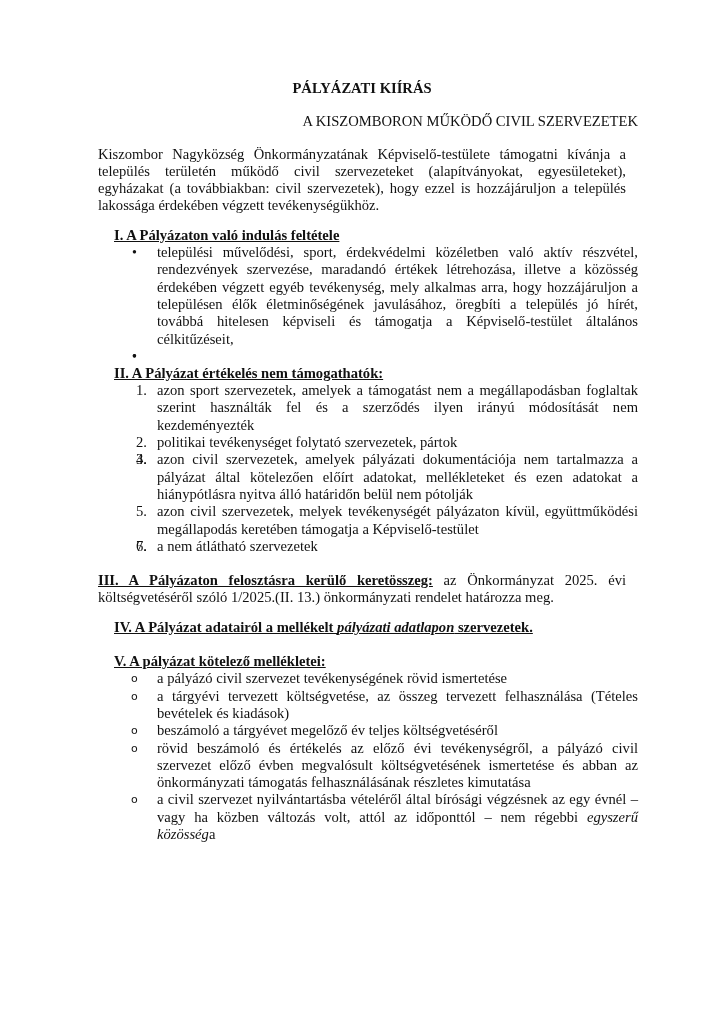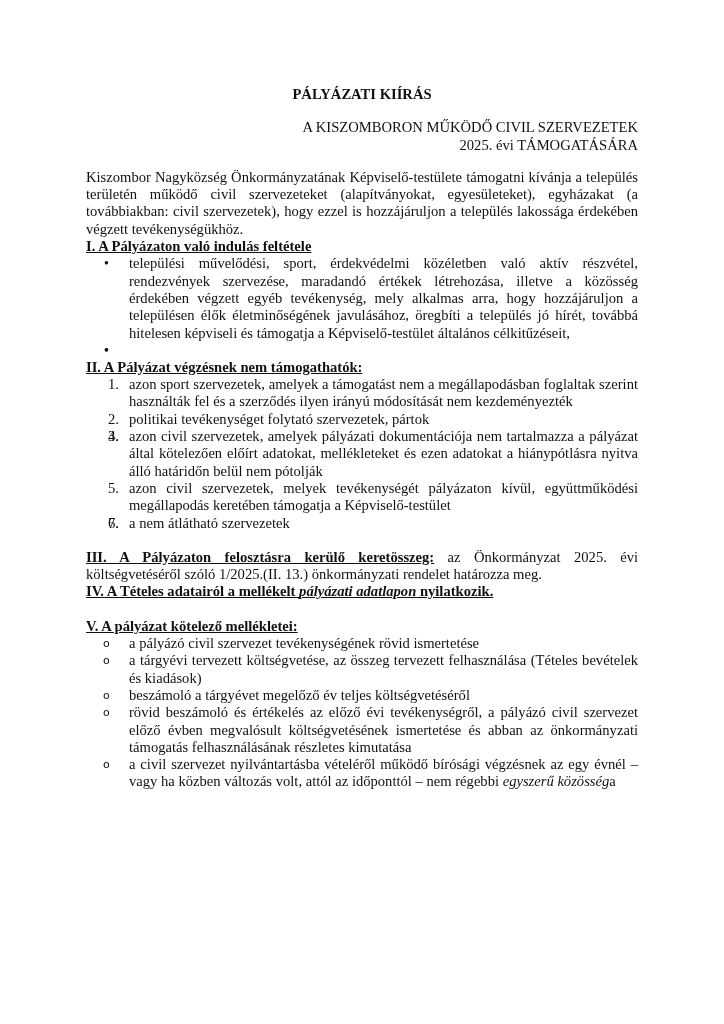--- a/index.html
+++ b/index.html
@@ -2,88 +2,87 @@
 <html><head>
 <meta charset="utf-8">
 <style>
   html, body { margin: 0; padding: 0; background: #ffffff; }
   body {
     width: 724px; height: 1024px; position: relative; overflow: hidden;
     font-family: "Liberation Serif", "DejaVu Serif", serif;
     color: #111111;
   }
   .page {
-    position: absolute; left: 86px; top: 86px; width: 552px;
+    position: absolute; left: 86px; top: 80px; width: 552px;
     font-size: 14.6px; line-height: 17.3px;
   }
   .title { text-align: center; font-weight: bold; margin: 0 0 16px 0; }
   .subtitle { text-align: right; margin: 0 0 15px 0; }
   .subtitle div { display: block; }
-  p.just { text-align: justify; margin: 0; }
+  p.just { text-align: justify; margin: 12px; }
   .intro { margin-bottom: 17px; }
   .heading { font-weight: bold; text-decoration: underline; margin: 0; }
   .heading .it { font-style: italic; }
   ul, ol { margin: 0; padding: 0; list-style: none; }
   .list li {
     position: relative; padding-left: 43px; text-align: justify;
   }
   .list .marker {
     position: absolute; left: 0; width: 36px; text-align: right;
   }
   .bullets .marker { left: 18px; width: 10px; text-align: left; font-size: 14px; }
   .circles .marker { left: 17px; width: 12px; text-align: left; font-family: "DejaVu Sans", sans-serif; font-size: 11px; }
   .numbers .marker { left: 22px; width: 16px; text-align: left; }
-  .section { margin-bottom: 17px; }
+  .section { margin-bottom: 17px; margin-left: 28px; }
   .inline-head { font-weight: bold; text-decoration: underline; }
   .it { font-style: italic; }
 </style>
 </head>
 <body>
 
 <div class="page">
 
   <div class="title">PÁLYÁZATI KIÍRÁS</div>
 
   <div class="subtitle">
     <div>A KISZOMBORON MŰKÖDŐ CIVIL SZERVEZETEK</div>
-    <div>2025. évi TÁMOGATÁSÁRA</div>
   </div>
 
   <p class="just intro">Kiszombor Nagyközség Önkormányzatának Képviselő-testülete támogatni kívánja a település területén működő civil szervezeteket (alapítványokat, egyesületeket), egyházakat (a továbbiakban: civil szervezetek), hogy ezzel is hozzájáruljon a település lakossága érdekében végzett tevékenységükhöz.</p>
 
   <div class="section">
     <div class="heading">I. A Pályázaton való indulás feltétele</div>
     <ul class="list bullets">
       <li><span class="marker">•</span><span>települési művelődési, sport, érdekvédelmi közéletben való aktív részvétel, rendezvények szervezése, maradandó értékek létrehozása, illetve a közösség érdekében végzett egyéb tevékenység, mely alkalmas arra, hogy hozzájáruljon a településen élők életminőségének javulásához, öregbíti a település jó hírét, továbbá hitelesen képviseli és támogatja a Képviselő-testület általános célkitűzéseit,</span></li>
       <li><span class="marker">•</span></li>
       <li><span class="marker">•</span></li>
     </ul>
   </div>
 
   <div class="section">
-    <div class="heading">II. A Pályázat végzésnek nem támogathatók:</div>
+    <div class="heading">II. A Pályázat értékelés nem támogathatók:</div>
     <ol class="list numbers">
       <li><span class="marker">1.</span><span>azon sport szervezetek, amelyek a támogatást nem a megállapodásban foglaltak szerint használták fel és a szerződés ilyen irányú módosítását nem kezdeményezték</span></li>
       <li><span class="marker">2.</span><span>politikai tevékenységet folytató szervezetek, pártok</span></li>
       <li><span class="marker">3.</span></li>
       <li><span class="marker">4.</span><span>azon civil szervezetek, amelyek pályázati dokumentációja nem tartalmazza a pályázat által kötelezően előírt adatokat, mellékleteket és ezen adatokat a hiánypótlásra nyitva álló határidőn belül nem pótolják</span></li>
       <li><span class="marker">5.</span><span>azon civil szervezetek, melyek tevékenységét pályázaton kívül, együttműködési megállapodás keretében támogatja a Képviselő-testület</span></li>
       <li><span class="marker">6.</span></li>
       <li><span class="marker">7.</span><span>a nem átlátható szervezetek</span></li>
     </ol>
   </div>
 
   <p class="just section"><span class="inline-head">III. A Pályázaton felosztásra kerülő keretösszeg:</span><span> az Önkormányzat 2025. évi költségvetéséről szóló 1/2025.(II. 13.) önkormányzati rendelet határozza meg.</span></p>
 
-  <div class="heading section"><span>IV. A Tételes adatairól a mellékelt </span><span class="it">pályázati adatlapon</span><span> nyilatkozik.</span></div>
+  <div class="heading section"><span>IV. A Pályázat adatairól a mellékelt </span><span class="it">pályázati adatlapon</span><span> szervezetek.</span></div>
 
   <div class="section">
     <div class="heading">V. A pályázat kötelező mellékletei:</div>
     <ul class="list circles">
       <li><span class="marker">o</span><span>a pályázó civil szervezet tevékenységének rövid ismertetése</span></li>
       <li><span class="marker">o</span><span>a tárgyévi tervezett költségvetése, az összeg tervezett felhasználása (Tételes bevételek és kiadások)</span></li>
       <li><span class="marker">o</span><span>beszámoló a tárgyévet megelőző év teljes költségvetéséről</span></li>
       <li><span class="marker">o</span><span>rövid beszámoló és értékelés az előző évi tevékenységről, a pályázó civil szervezet előző évben megvalósult költségvetésének ismertetése és abban az önkormányzati támogatás felhasználásának részletes kimutatása</span></li>
-      <li><span class="marker">o</span><span>a civil szervezet nyilvántartásba vételéről működő bírósági végzésnek az egy évnél – vagy ha közben változás volt, attól az időponttól – nem régebbi </span><span class="it">egyszerű közösség</span><span>a</span></li>
+      <li><span class="marker">o</span><span>a civil szervezet nyilvántartásba vételéről által bírósági végzésnek az egy évnél – vagy ha közben változás volt, attól az időponttól – nem régebbi </span><span class="it">egyszerű közösség</span><span>a</span></li>
     </ul>
   </div>
 
 </div>
 
 </body></html>

